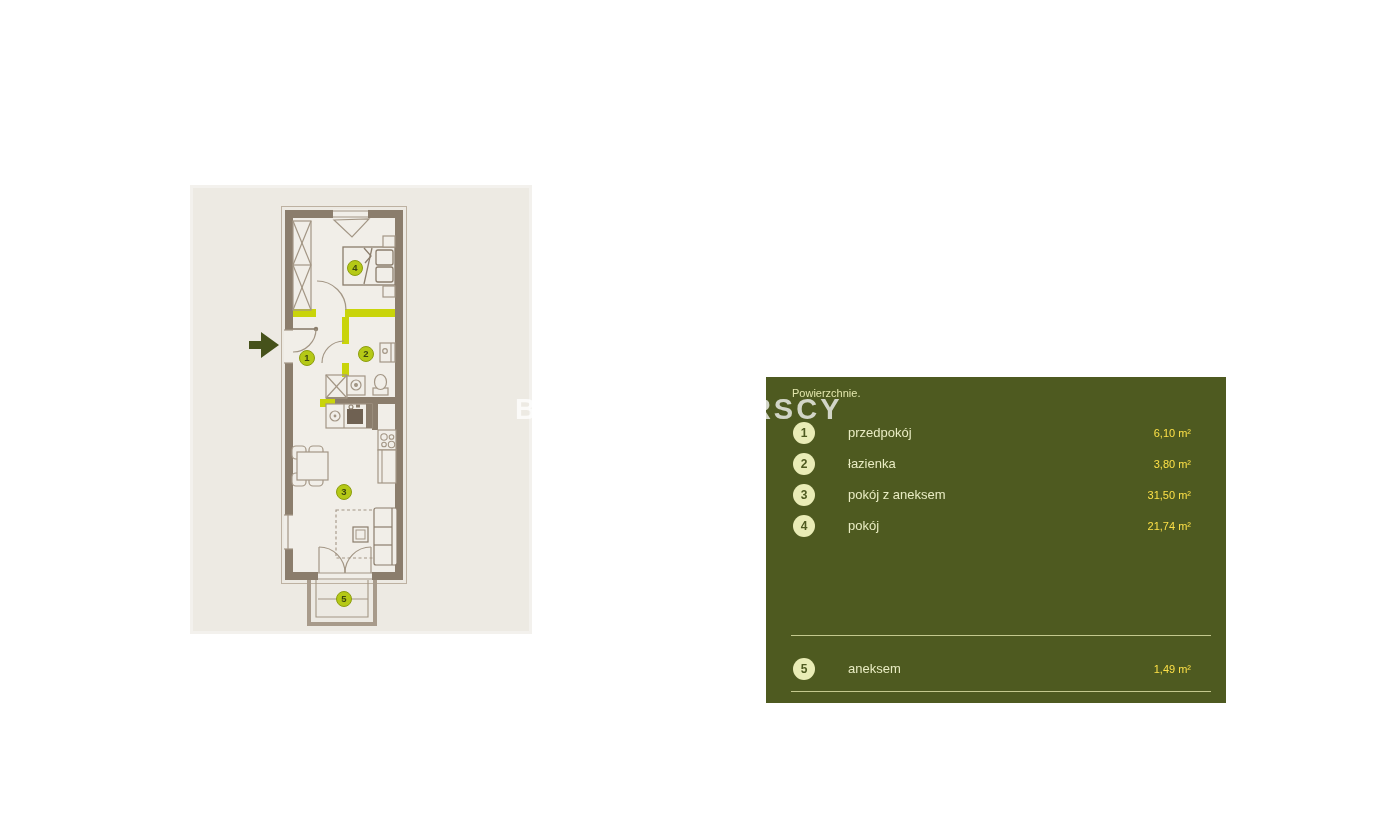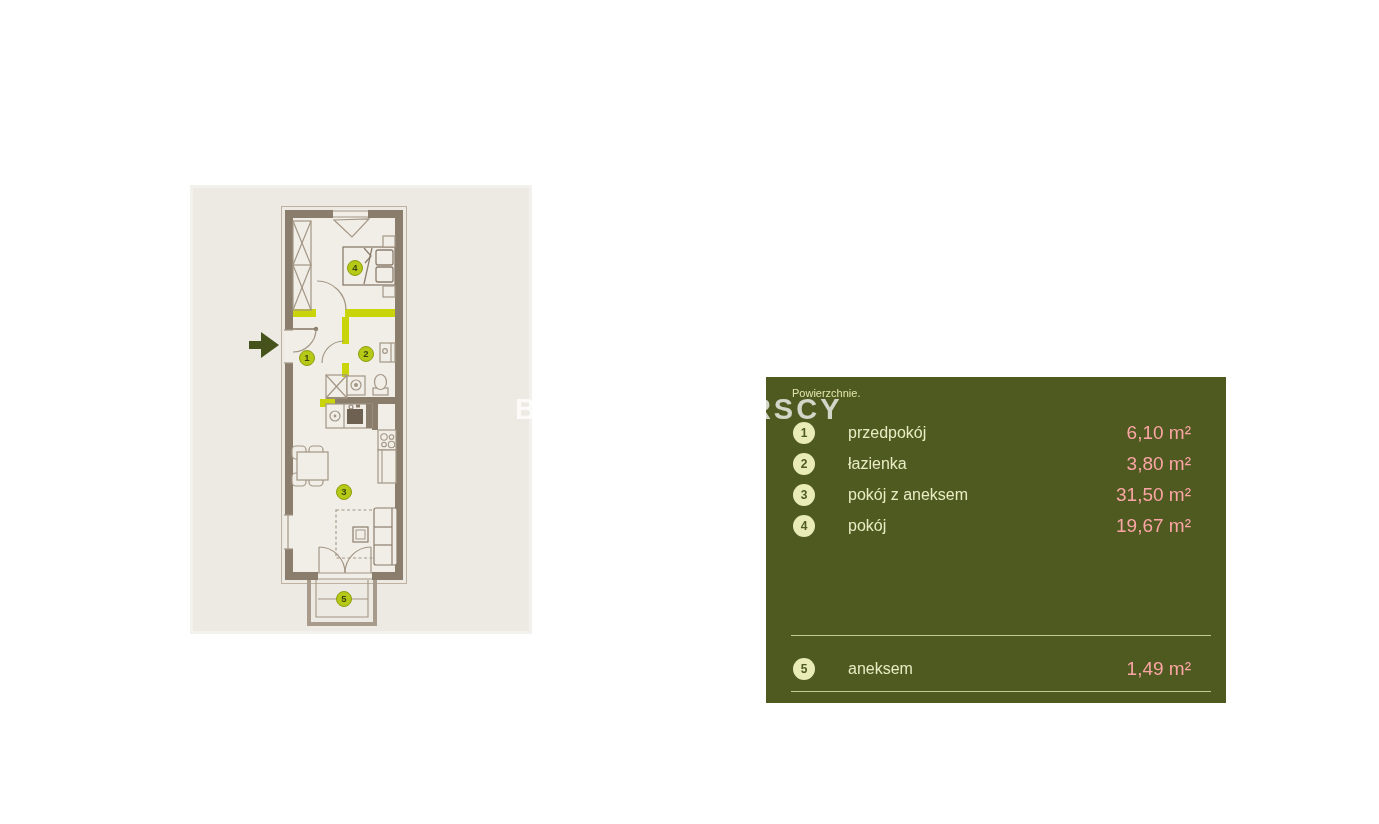--- a/index.html
+++ b/index.html
@@ -26,24 +26,24 @@
   .panel-title{
     position:absolute;left:26px;top:10px;font-size:11px;color:#e3e7ad;
   }
   .legend-row{position:absolute;left:0;width:100%;height:22px;}
   .legend-badge{
     position:absolute;left:27px;top:0;width:22px;height:22px;border-radius:50%;
     background:#e9ecb6;color:#4e5a20;font-size:12px;font-weight:bold;
     line-height:22px;text-align:center;
   }
   .legend-label{
-    position:absolute;left:82px;top:0;font-size:16px;line-height:22px;color:#e9ecc3;
+    position:absolute;left:82px;top:0;font-size:13px;line-height:22px;color:#e9ecc3;
   }
   .legend-area{
-    position:absolute;right:35px;top:0;font-size:19px;line-height:22px;color:#fca5a5;
+    position:absolute;right:35px;top:0;font-size:11px;line-height:22px;color:#fde047;
   }
   .legend-divider{
     position:absolute;left:25px;right:15px;height:1px;background:#d9dda2;opacity:.85;
   }
   
   .watermark{
     position:absolute;left:515px;top:392px;z-index:5;
     font-size:29px;font-weight:bold;letter-spacing:3px;line-height:34px;
     color:rgba(255,255,255,0.75);white-space:nowrap;pointer-events:none;
   }
@@ -230,21 +230,21 @@
       <div class="legend-area">3,80 m²</div>
     </div>
     <div class="legend-row" style="top:107px">
       <div class="legend-badge">3</div>
       <div class="legend-label">pokój z aneksem</div>
       <div class="legend-area">31,50 m²</div>
     </div>
     <div class="legend-row" style="top:138px">
       <div class="legend-badge">4</div>
       <div class="legend-label">pokój</div>
-      <div class="legend-area">19,67 m²</div>
+      <div class="legend-area">21,74 m²</div>
     </div>
 
     <div class="legend-divider" style="top:258px"></div>
 
     <div class="legend-row" style="top:281px">
       <div class="legend-badge">5</div>
       <div class="legend-label">aneksem</div>
       <div class="legend-area">1,49 m²</div>
     </div>
 

